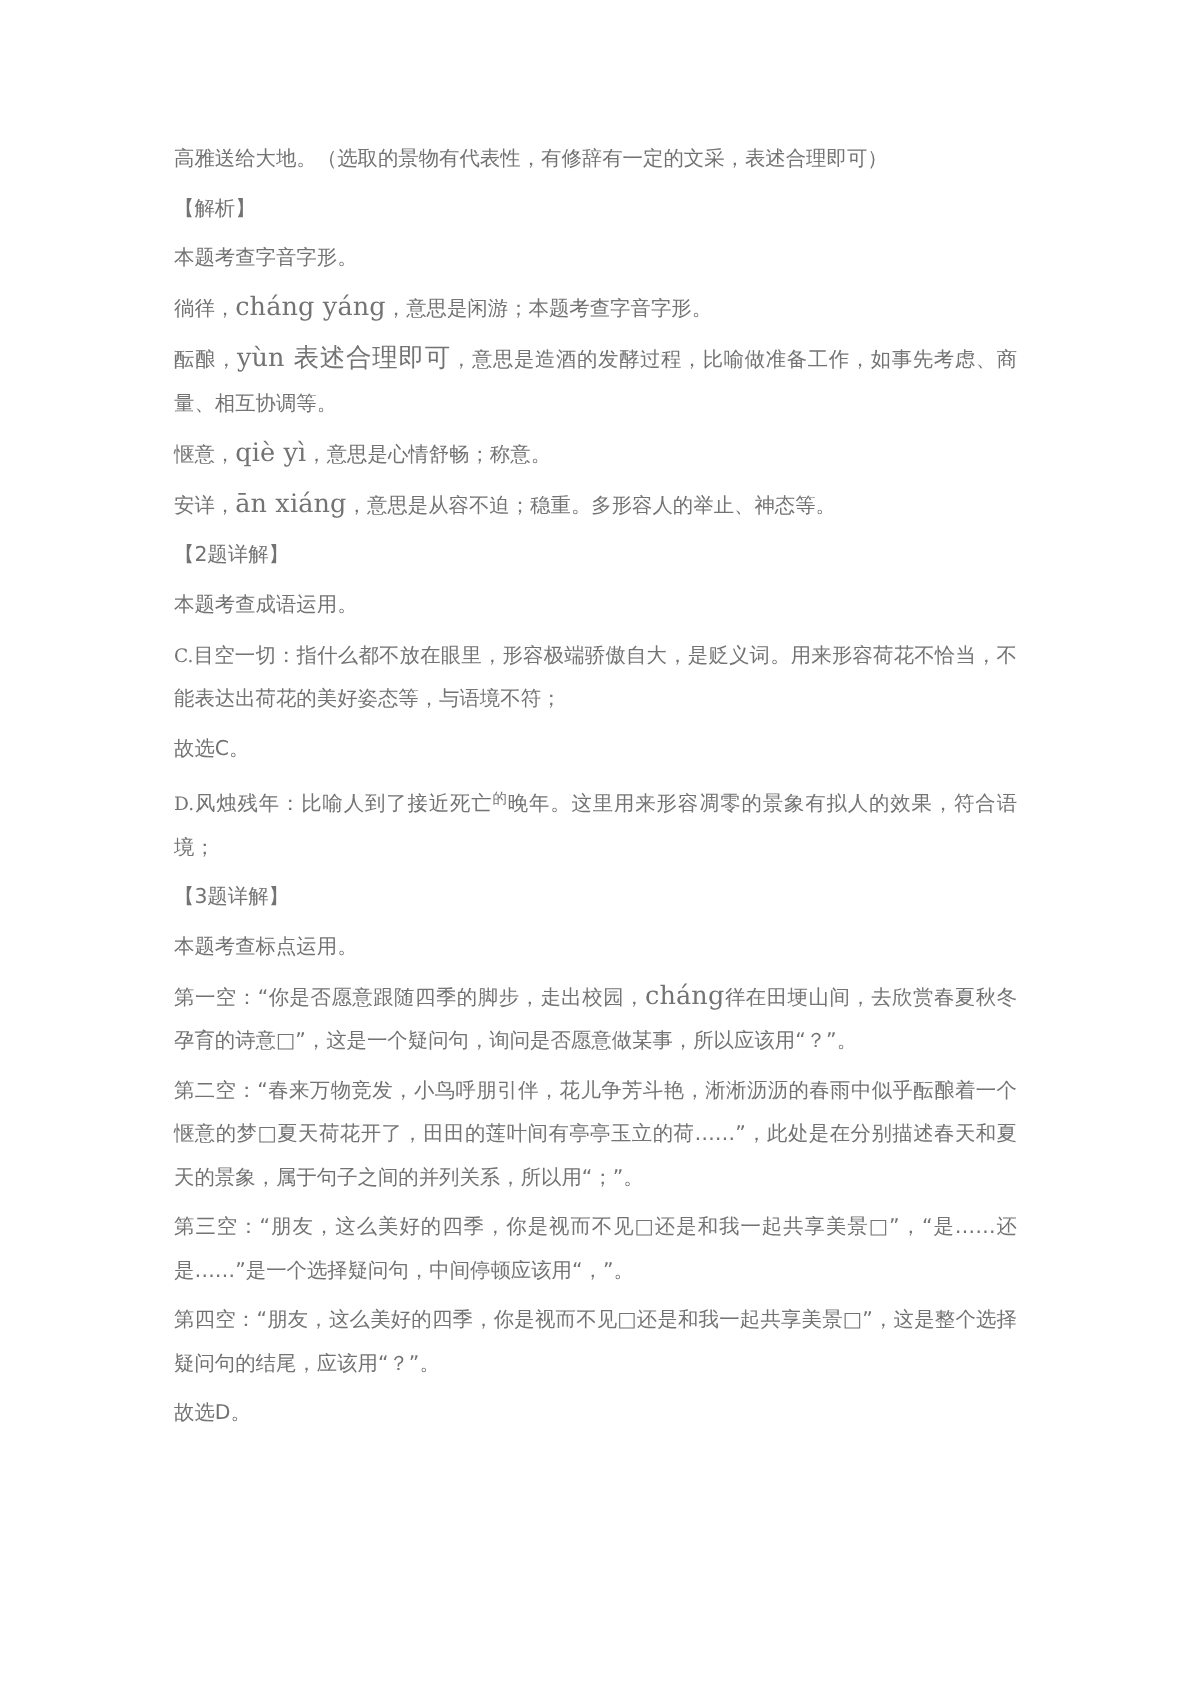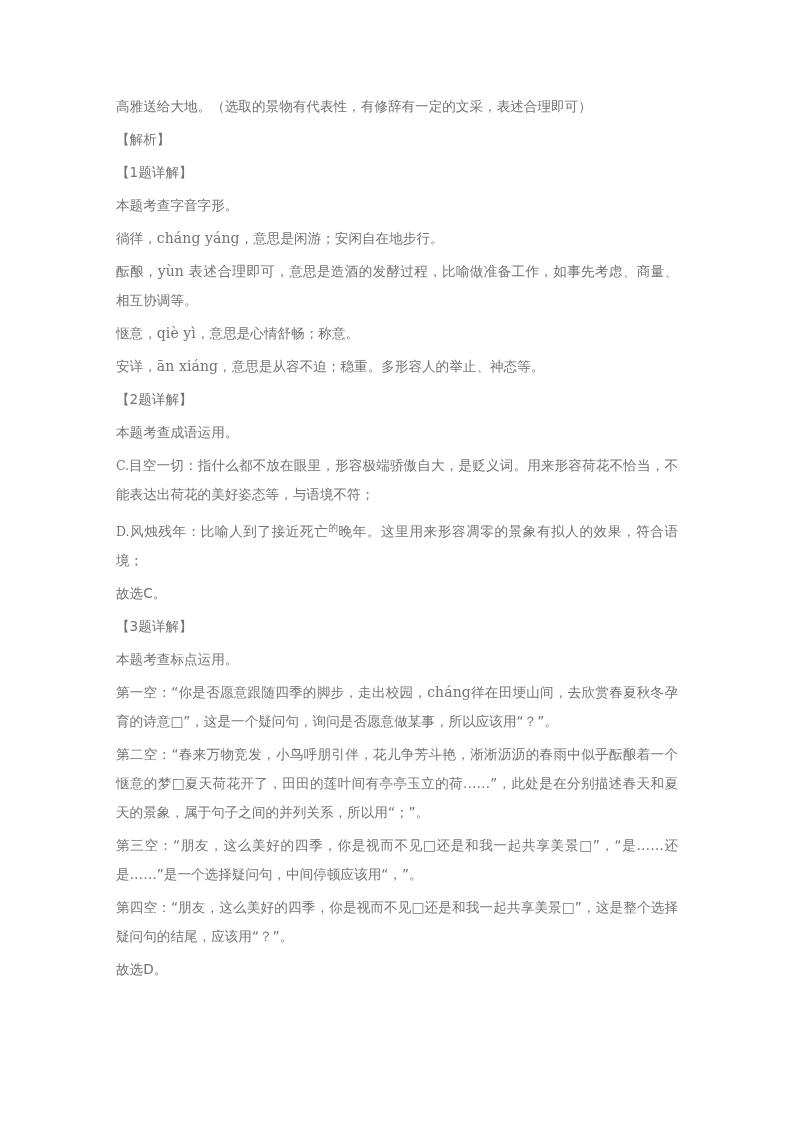--- a/index.html
+++ b/index.html
@@ -38,21 +38,21 @@
     text-align: justify;
     text-justify: inter-character;
     word-break: break-all;
     white-space: normal;
     margin: 4px;
     padding: 0;
   }
   
   .py {
     font-family: "DejaVu Serif", "Liberation Serif", serif;
-    font-size: 14px;
+    font-size: 17px;
     letter-spacing: 0.1px;
   }
   
   .lat {
     font-family: "DejaVu Serif", "Liberation Serif", serif;
     font-size: 12.4px;
   }
   
   .raised {
     font-size: 9.6px;
@@ -63,43 +63,42 @@
 </head>
 <body>
 
 <div class="page">
   <div class="doc-body">
 
     <p class="line">高雅送给大地。（选取的景物有代表性，有修辞有一定的文采，表述合理即可）</p>
 
     <p class="line">【解析】</p>
 
-    <p class="line">【1题详解】</p>
 
     <p class="line">本题考查字音字形。</p>
 
-    <p class="line"><span>徜徉</span><span>，</span><span class="py">cháng yáng</span><span>，</span><span>意思是闲游；安闲自在地步行。</span></p>
+    <p class="line"><span>徜徉</span><span>，</span><span class="py">cháng yáng</span><span>，</span><span>意思是闲游；本题考查字音字形。</span></p>
 
     <p class="line"><span>酝酿</span><span>，</span><span class="py">yùn 表述合理即可</span><span>，</span><span>意思是造酒的发酵过程，比喻做准备工作，如事先考虑、商量、相互协调等。</span></p>
 
     <p class="line"><span>惬意</span><span>，</span><span class="py">qiè yì</span><span>，</span><span>意思是心情舒畅；称意。</span></p>
 
     <p class="line"><span>安详</span><span>，</span><span class="py">ān xiáng</span><span>，</span><span>意思是从容不迫；稳重。多形容人的举止、神态等。</span></p>
 
     <p class="line">【2题详解】</p>
 
     <p class="line">本题考查成语运用。</p>
 
 
 
     <p class="line"><span class="lat">C.</span><span>目空一切：指什么都不放在眼里，形容极端骄傲自大，是贬义词。用来形容荷花不恰当，不能表达出荷花的美好姿态等，与语境不符；</span></p>
 
+    <p class="line">故选C。</p>
+
     <p class="line"><span class="lat">D.</span><span>风烛残年：比喻人到了接近死亡</span><span class="raised">的</span><span>晚年。这里用来形容凋零的景象有拟人的效果，符合语境；</span></p>
-
-    <p class="line">故选C。</p>
 
     <p class="line">【3题详解】</p>
 
     <p class="line">本题考查标点运用。</p>
 
     <p class="line"><span>第一空：</span><span>“你是否愿意跟随四季的脚步，走出校园，</span><span class="py">cháng</span><span>徉在田埂山间，去欣赏春夏秋冬孕育的诗意□”，</span><span>这是一个疑问句，询问是否愿意做某事，所以应该用“？”。</span></p>
 
     <p class="line"><span>第二空：</span><span>“春来万物竞发，小鸟呼朋引伴，花儿争芳斗艳，淅淅沥沥的春雨中似乎酝酿着一个惬意的梦□夏天荷花开了，田田的莲叶间有亭亭玉立的荷……”，此处是在分别描述春天和夏天的景象，属于句子之间的并列关系，所以用“；”。</span></p>
 
     <p class="line"><span>第三空：</span><span>“朋友，这么美好的四季，你是视而不见□还是和我一起共享美景□”，“是……还是……”是一个选择疑问句，中间停顿应该用“，”。</span></p>

